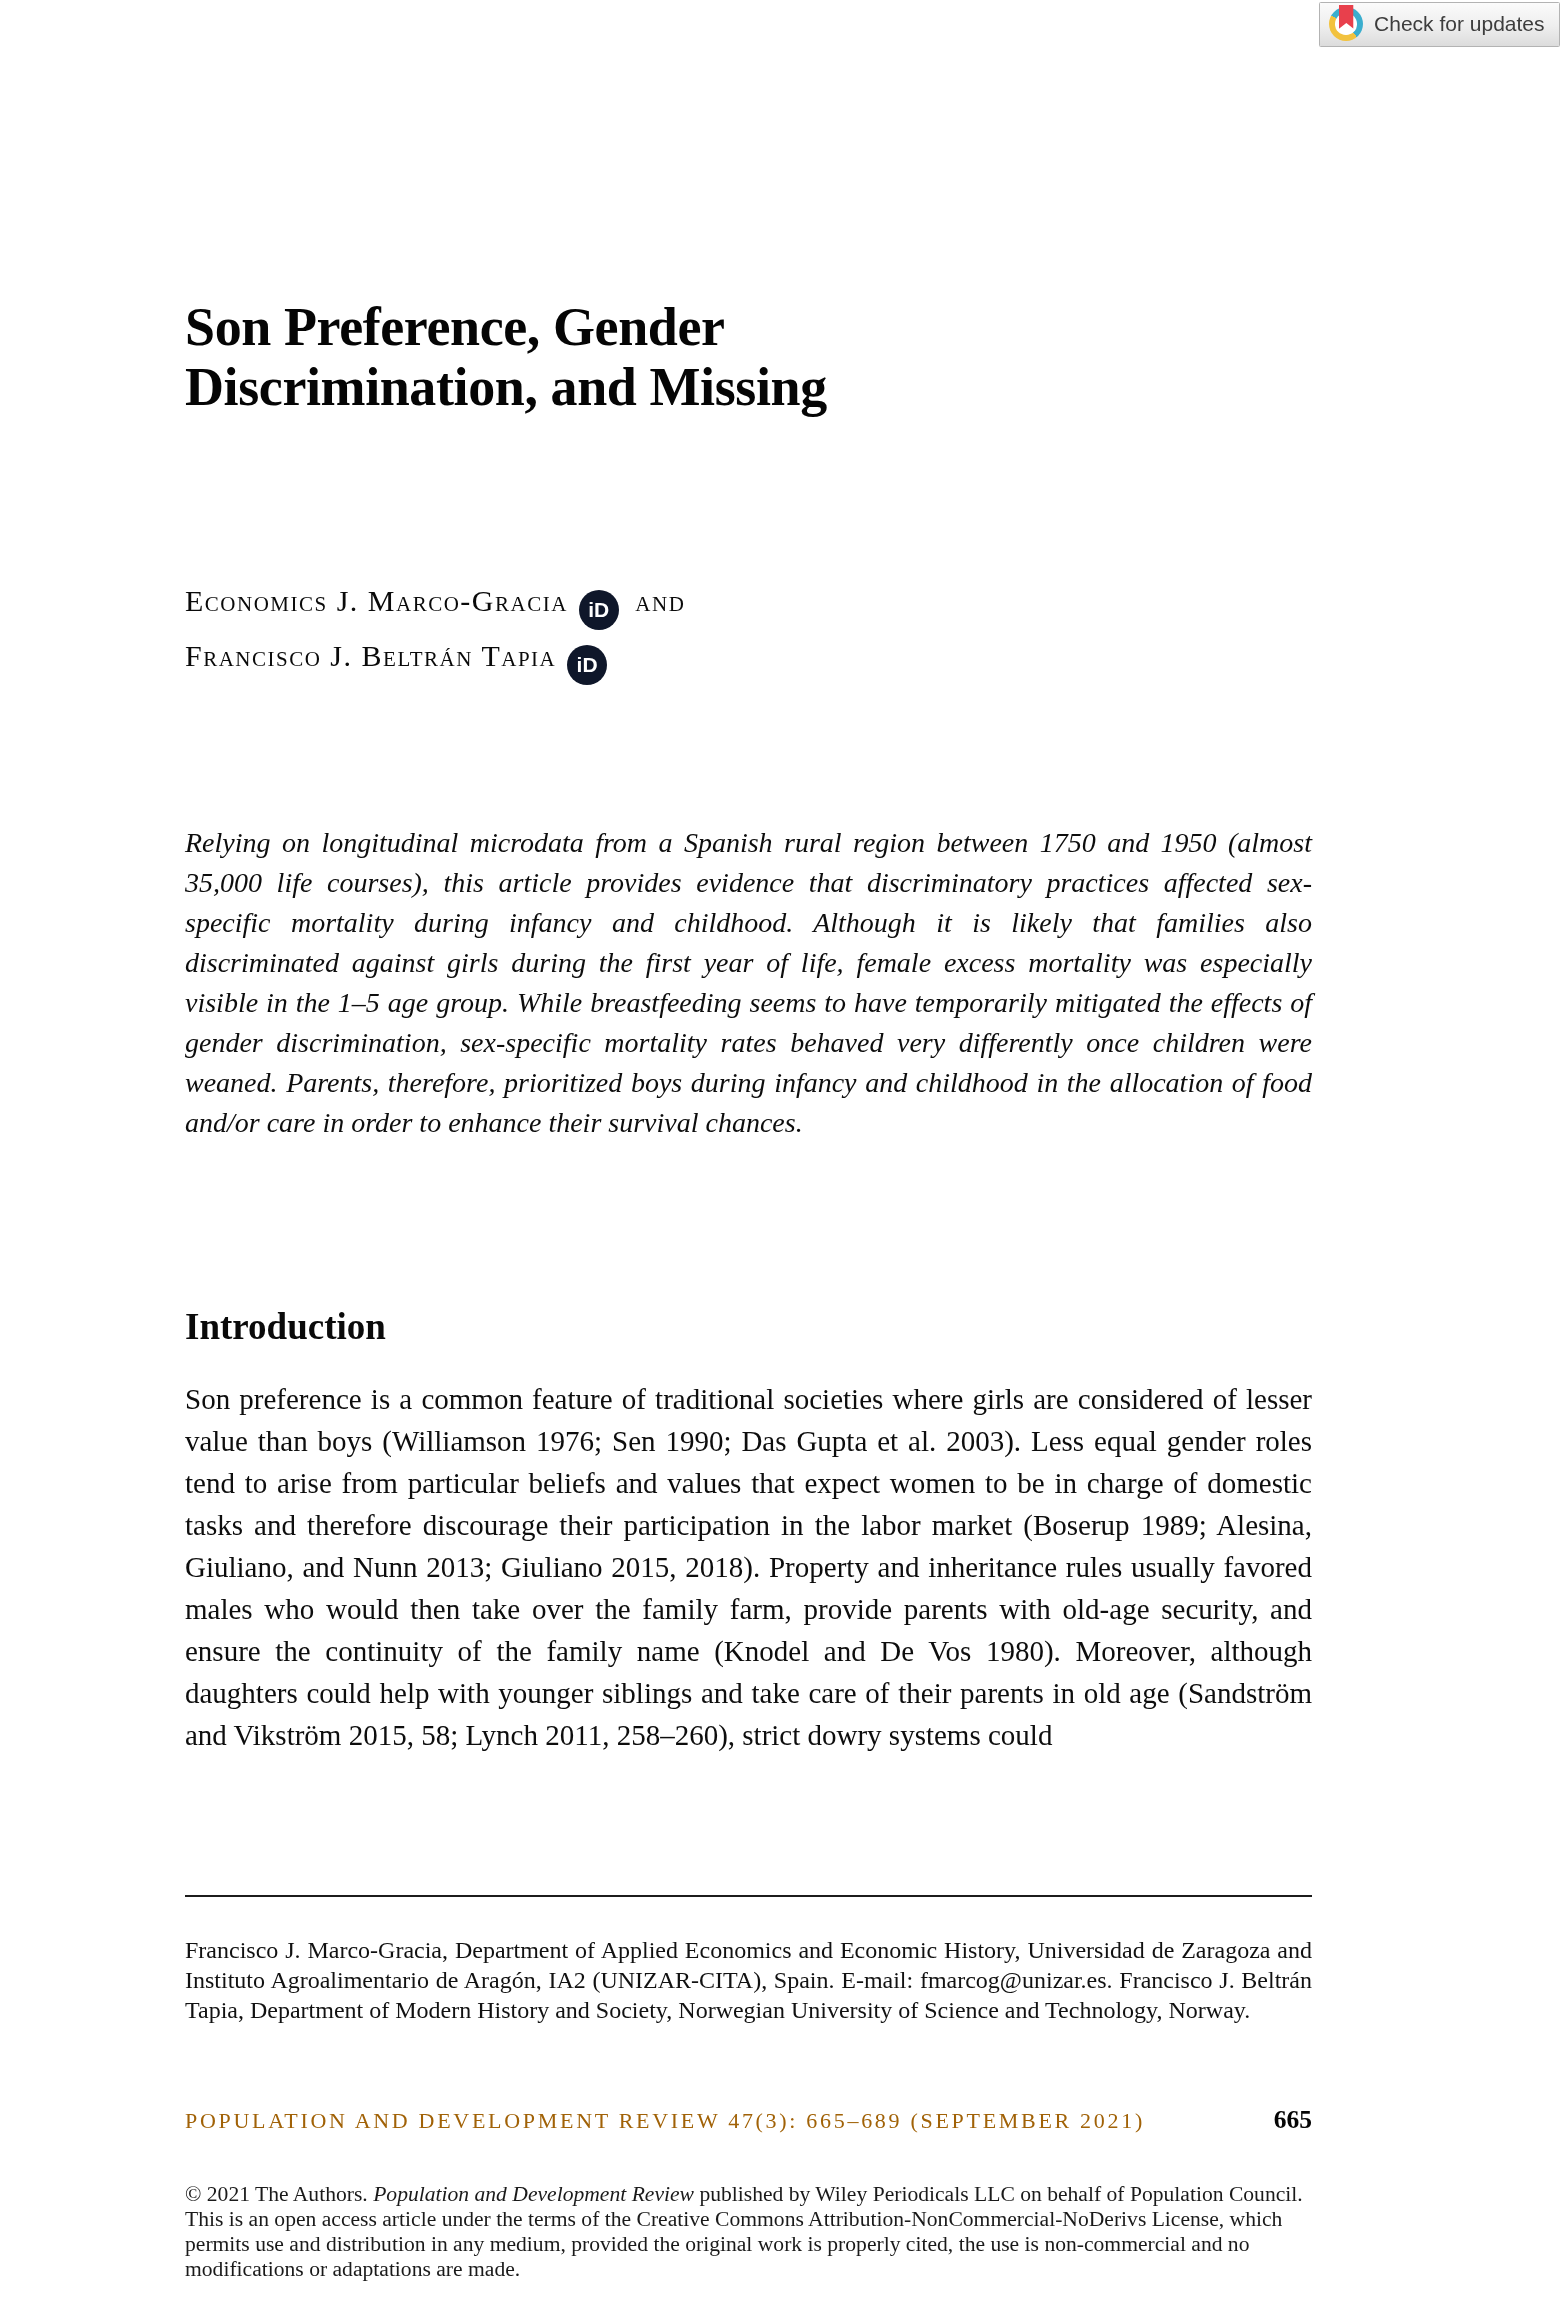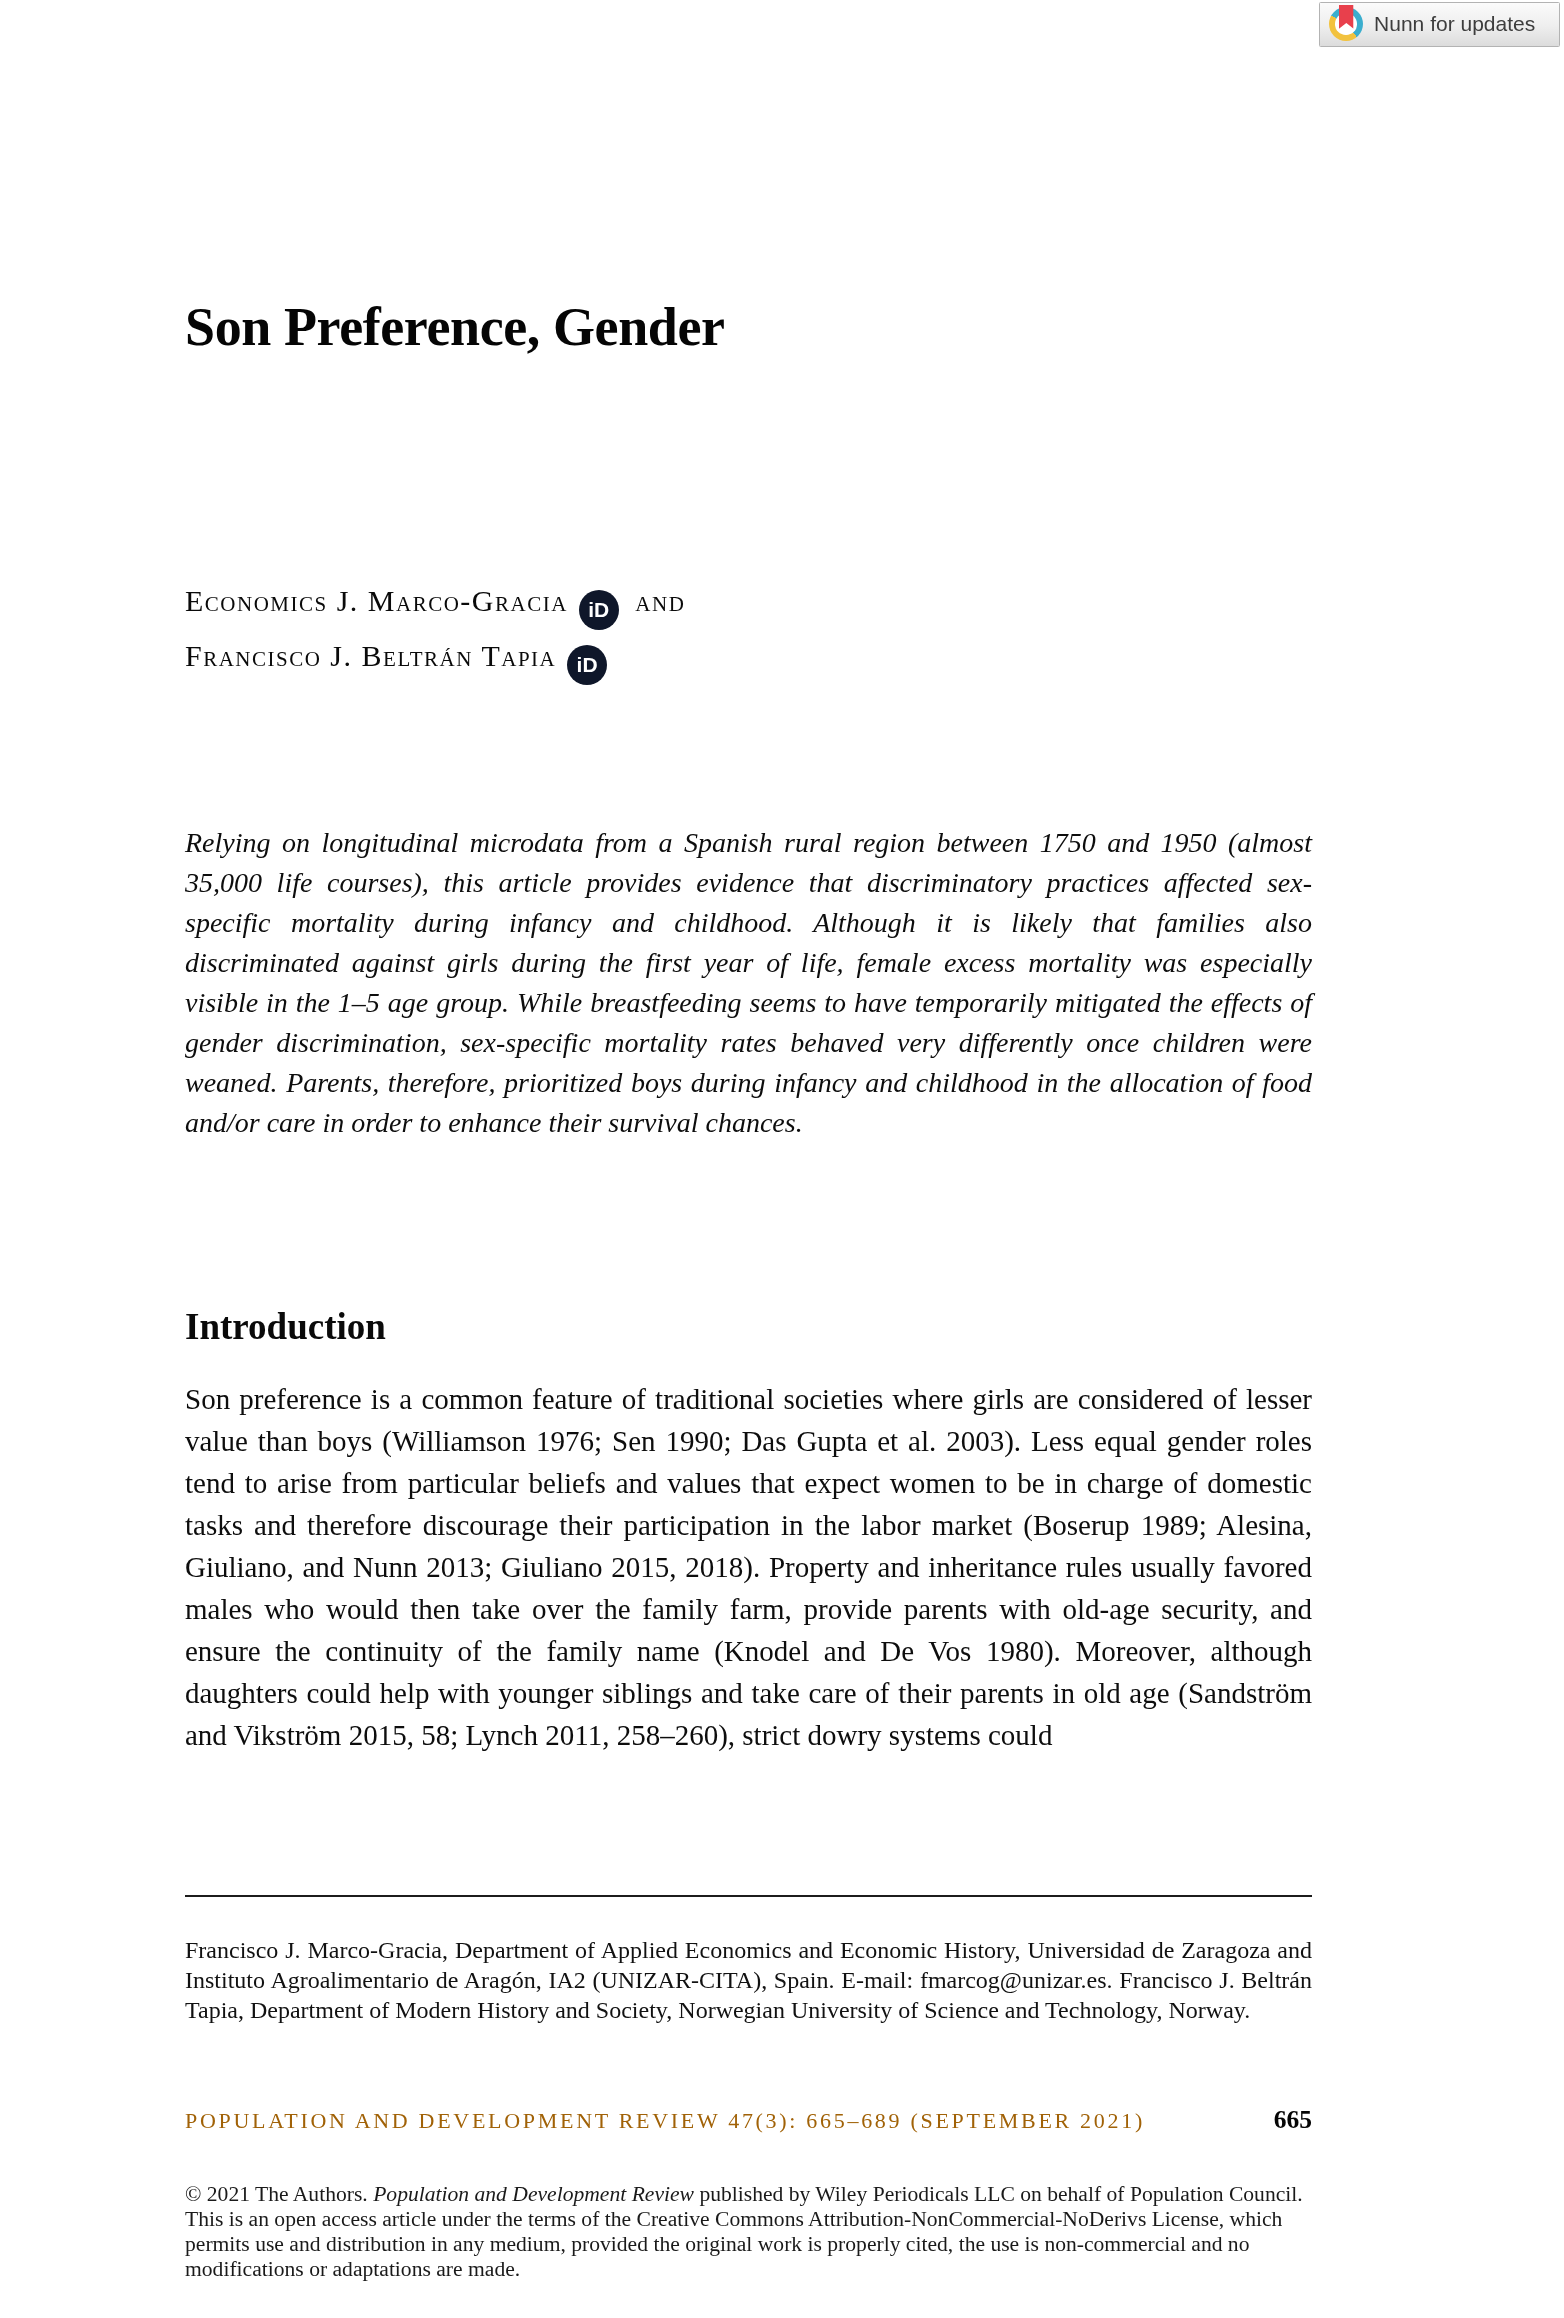--- a/index.html
+++ b/index.html
@@ -129,25 +129,26 @@
 </style>
 </head>
 <body>
 
 <div class="page">
 
   <div class="cfu-badge">
     <span class="cfu-ring">
       <span class="cfu-bookmark"></span>
     </span>
-    <span class="cfu-label">Nunn for updates</span>
+    <span class="cfu-label">Check for updates</span>
   </div>
 
   <h1 class="title">
     <span class="t-line">Son Preference, Gender</span>
+    <span class="t-line">Discrimination, and Missing</span>
   </h1>
 
   <div class="authors">
     <span class="author-line">
       <span>Economics J. Marco-Gracia</span><span class="orcid-icon">iD</span><span> and</span>
     </span>
     <span class="author-line">
       <span>Francisco J. Beltrán Tapia</span><span class="orcid-icon">iD</span><span></span>
     </span>
   </div>

